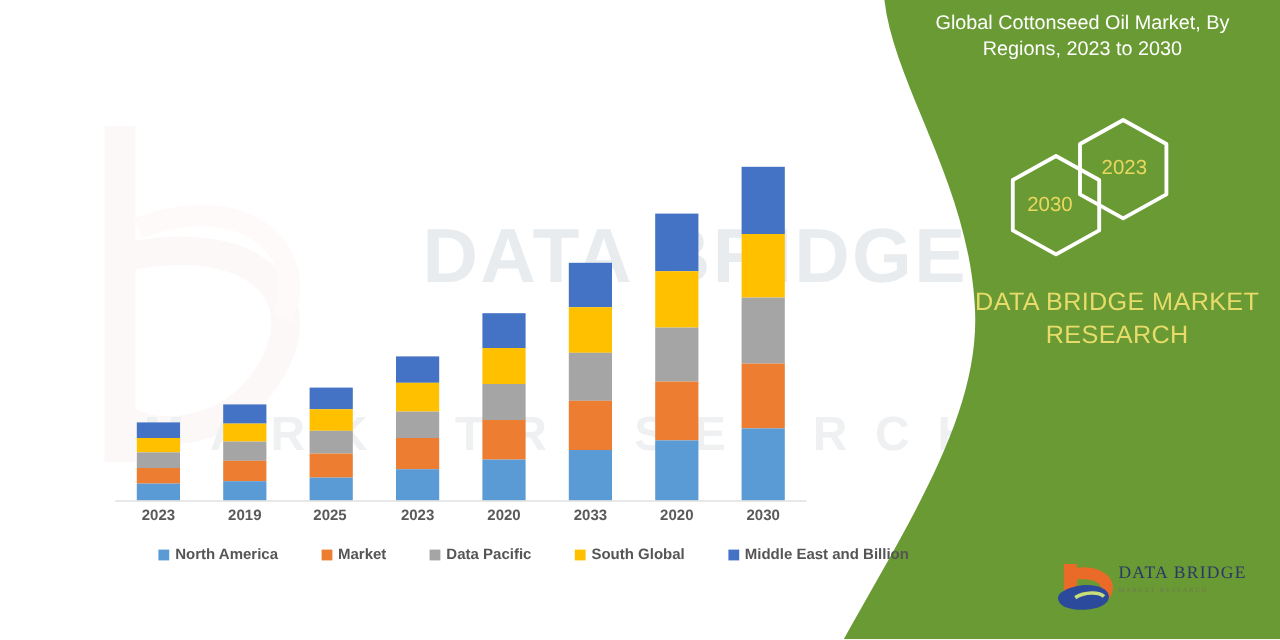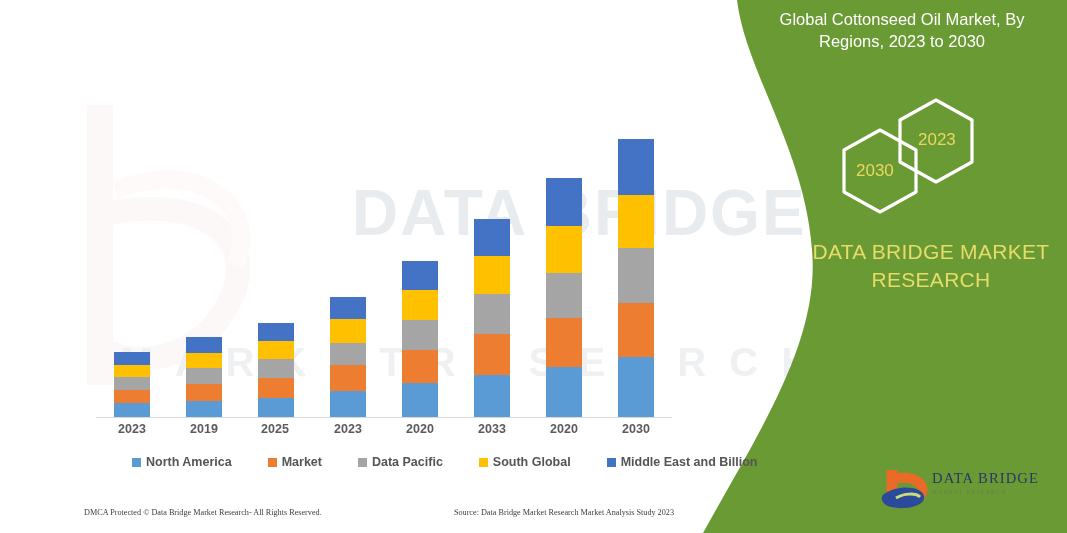--- a/index.html
+++ b/index.html
@@ -164,24 +164,20 @@
       <div class="lg-item">
         <span class="lg-sw" style="background: rgb(255, 192, 0);"></span>
         <span class="lg-tx">South Global</span>
       </div>
       <div class="lg-item">
         <span class="lg-sw" style="background: rgb(68, 114, 196);"></span>
         <span class="lg-tx">Middle East and Billion</span>
       </div>
     </div>
 
-  <div id="footer">
-    <span class="ft">DMCA Protected © Data Bridge Market Research-  All Rights Reserved.</span>
-    <span class="ft">Source: Data Bridge Market Research  Market Analysis Study 2023</span>
-  </div>
 
   <div id="panel-title">Global Cottonseed Oil Market, By Regions, 2023 to 2030</div>
 
   <svg id="hexes" viewBox="0 0 180 120">
     <polygon points="88,4 124,24 124,66 88,86 52,66 52,24" transform="translate(30,0)" fill="none" stroke="#ffffff" stroke-width="3.2" stroke-linejoin="round"></polygon>
     <polygon points="52,34 88,54 88,96 52,116 16,96 16,54" transform="translate(10,0)" fill="none" stroke="#ffffff" stroke-width="3.2" stroke-linejoin="round"></polygon>
   </svg>
   <div class="hex-label" id="hex-2023-label" style="left:918px;top:130px;">2023</div>
   <div class="hex-label" id="hex-2030-label" style="left:856px;top:161px;">2030</div>
 

